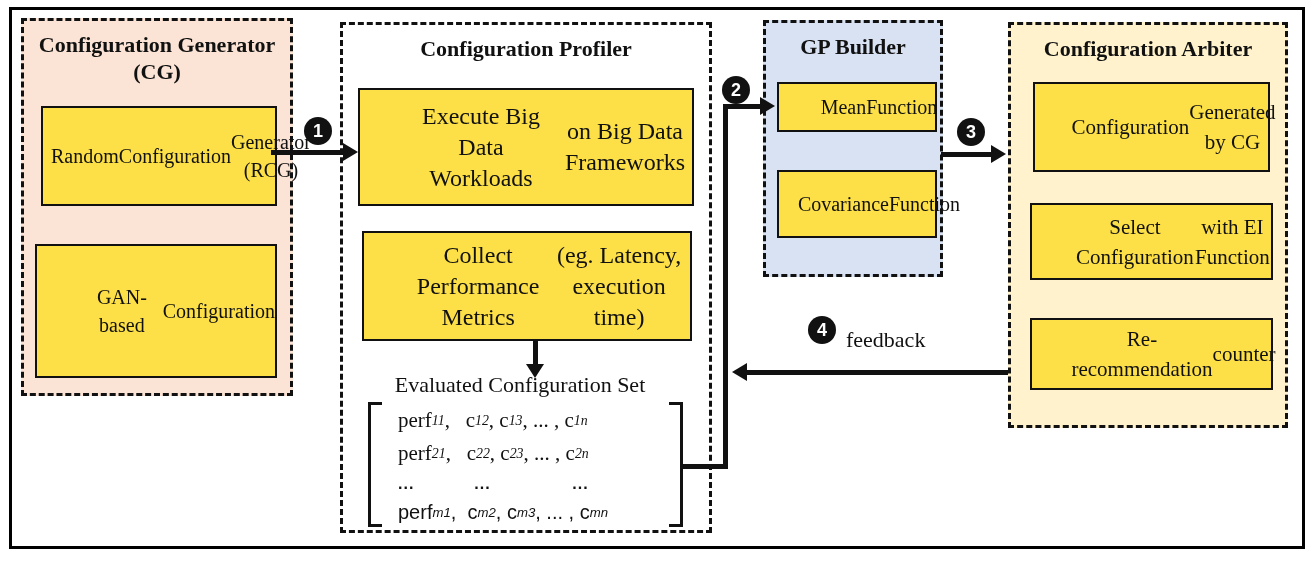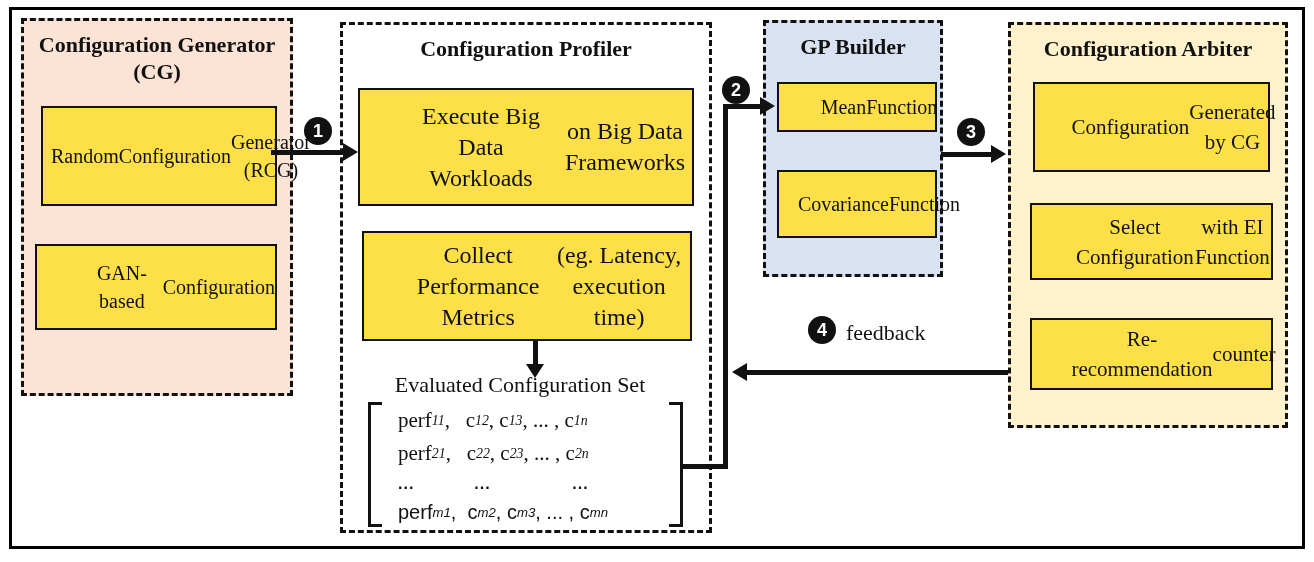--- a/index.html
+++ b/index.html
@@ -46,21 +46,21 @@
   <section class="panel" style="left: 21px; top: 18px; width: 272px; height: 378px; background-color: rgb(251, 228, 213);">
     <div class="panel-title">
       <span>Configuration Generator</span><br>
       <span>(CG)</span>
     </div>
     <div class="gbox t20" style="left:17px;top:85px;width:236px;height:100px;">
       <span>Random</span>
       <span>Configuration</span>
       <span>Generator (RCG)</span>
     </div>
-    <div class="gbox t20" style="left:11px;top:223px;width:242px;height:86px;">
+    <div class="gbox t20" style="left:11px;top:223px;width:242px;height:134px;">
       <span>GAN-based</span>
       <span>Configuration</span>
     </div>
   </section>
 
   <section class="panel" style="left:340px;top:22px;width:372px;height:511px;background:#fff;">
     <div class="panel-title">Configuration Profiler</div>
     <div class="gbox t22" style="left:15px;top:63px;width:336px;height:118px;">
       <span>Execute Big Data Workloads</span>
       <span>on Big Data Frameworks</span>
@@ -118,17 +118,17 @@
   <div class="ah right" style="left:760px;top:97px;"></div>
   <div class="badge" style="left:722px;top:76px;">2</div>
 
   <div class="seg" style="left:941px;top:152px;width:53px;height:5px;"></div>
   <div class="ah right" style="left:991px;top:145px;"></div>
   <div class="badge" style="left:957px;top:118px;">3</div>
 
   <div class="seg" style="left:745px;top:370px;width:263px;height:5px;"></div>
   <div class="ah left" style="left:732px;top:363px;"></div>
   <div class="badge" style="left:808px;top:316px;">4</div>
-  <div class="feedback" style="left:846px;top:320px;">feedback</div>
+  <div class="feedback" style="left:846px;top:327px;">feedback</div>
 
   <div class="seg" style="left:533px;top:341px;width:5px;height:26px;"></div>
   <div class="ah down" style="left:526px;top:364px;"></div>
 </div>
 
 </body></html>

